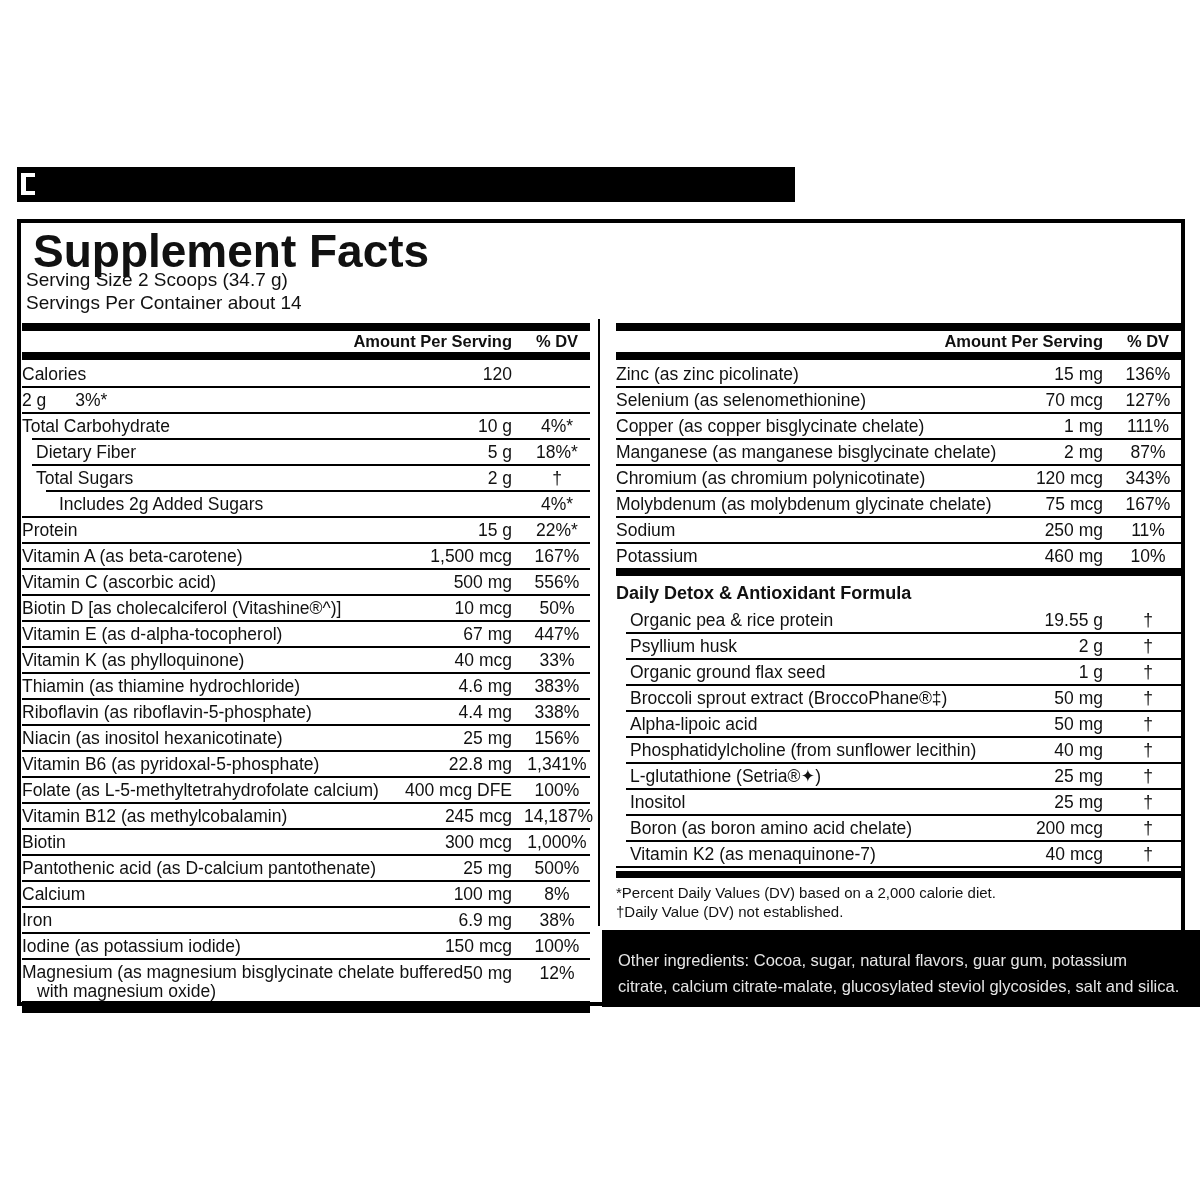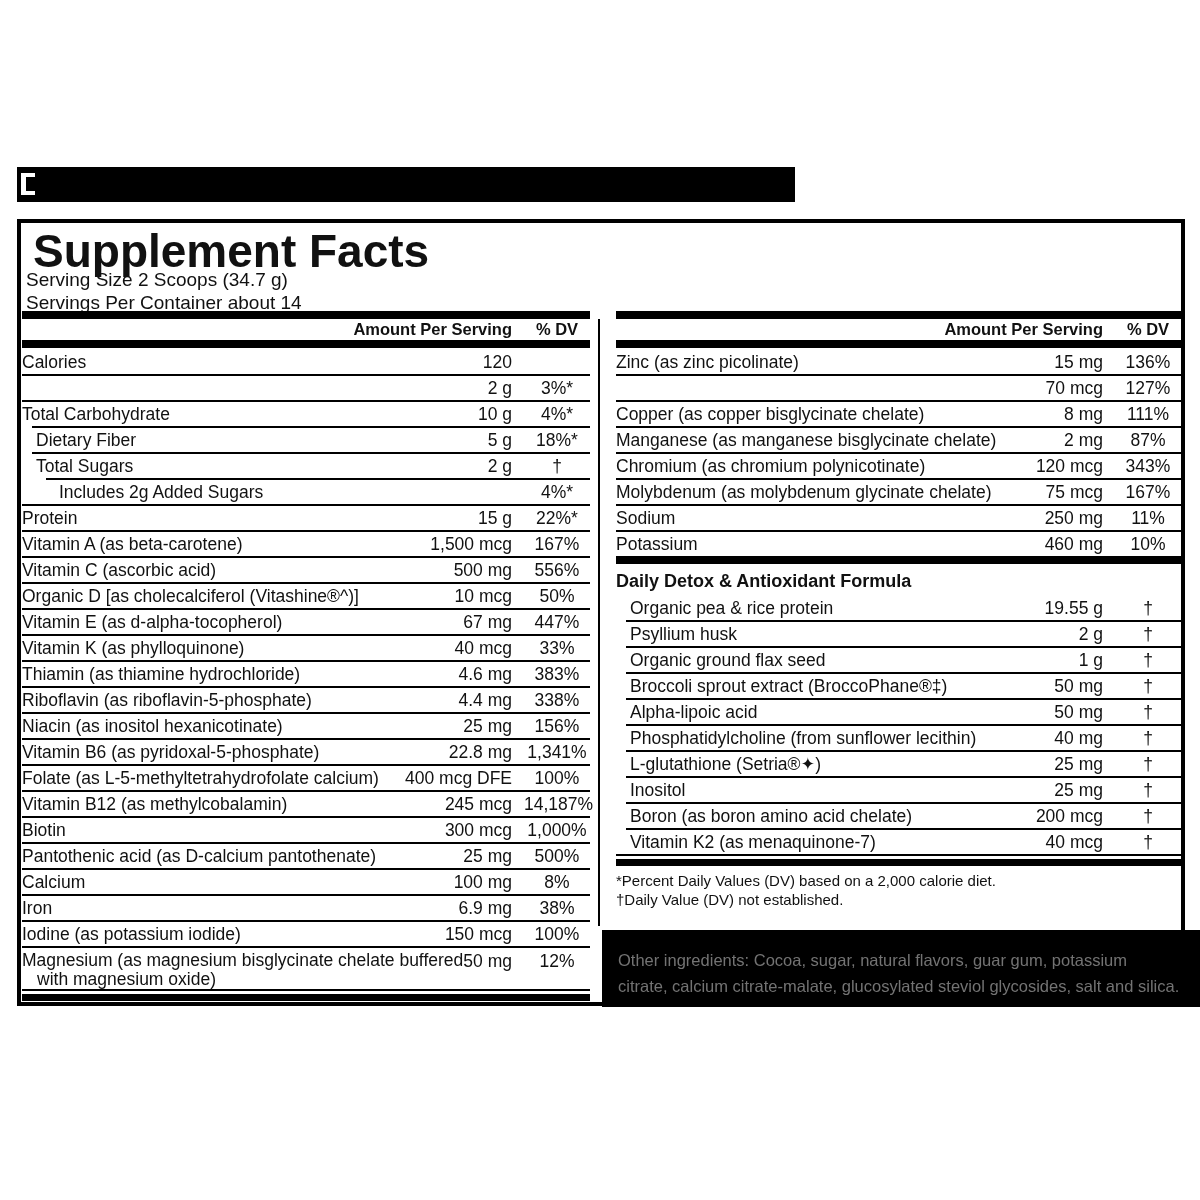--- a/index.html
+++ b/index.html
@@ -15,31 +15,31 @@
 
   
   .label-box { position:absolute; left:17px; top:219px; width:1168px; height:787px;
     border:4px solid #000000; box-sizing:border-box; }
   .title { position:absolute; left:4px; top:-4px; margin:8px; font-size:46px; line-height:48px;
     font-weight:bold; letter-spacing:0px; white-space:nowrap; }
   .serving { position:absolute; left:5px; font-size:19px; line-height:21px; white-space:nowrap; }
   .serving.s1 { top:46px; }
   .serving.s2 { top:69px; }
 
-  .col { position:absolute; top:88px; }
+  .col { position:absolute; top:100px; }
   .col-left  { left:1px;  width:568px; }
   .col-right { left:595px; width:565px; }
   .vdivider  { position:absolute; left:577px; top:96px; width:2px; height:607px; background:#000000; }
 
   .thickbar { height:8px; background:#000000; }
   .colhead { display:flex; align-items:center; justify-content:flex-end; height:21px;
     font-weight:bold; font-size:16.5px; }
   .dv-h { width:66px; margin-left:12px; text-align:center; }
 
-  .rows .row { position:relative; min-height:26px; display:flex; align-items:center;justify-content:flex-end; }
+  .rows .row { position:relative; min-height:26px; display:flex; align-items:center; }
   .rows .row::before { content:""; position:absolute; top:0; left:0; right:0; height:2px; background:#000000; }
   .rows .row.first::before { display:none; }
   .row .name { flex:1; font-size:17.5px; line-height:19px; padding-left:15px; text-indent:-15px; padding-top:2px; }
   .row .amt  { font-size:17.5px; white-space:nowrap; padding-top:2px; }
   .row .dv   { width:66px; margin-left:12px; text-align:center; font-size:17.5px; white-space:nowrap; padding-top:2px; }
   .row.i1 .name { margin-left:14px; }
   .row.i1::before { left:10px !important; }
   .row.i2 .name { margin-left:37px; }
   .row.i2::before { left:24px !important; }
   .row.multi { align-items:flex-start; min-height:38px; padding-top:3px; }
@@ -47,21 +47,21 @@
   .endline { height:2px; background:#000000; }
   .endbar  { height:7px; background:#000000; margin-top:3px; }
 
   .section-head { min-height:26px; display:flex; align-items:center;
     font-weight:bold; font-size:18px; padding-top:4px; }
 
   .footnotes { margin-top:6px; font-size:15px; line-height:18.5px; }
 
   
   .other-box { position:absolute; left:602px; top:930px; width:598px; height:77px; background:#000000; }
-  .other-box p { margin:0; padding:17px 20px 0 16px; color:#737373; font-size:16.5px; line-height:26px; }
+  .other-box p { margin:0; padding:17px 20px 0 16px; color:#e5e5e5; font-size:16.5px; line-height:26px; }
 </style>
 </head>
 <body>
 
 <div class="page">
 
   <div class="top-bar">
     <div class="bar-fragment"></div>
   </div>
 
@@ -117,21 +117,21 @@
     <span class="name">Vitamin A (as beta-carotene)</span>
     <span class="amt">1,500 mcg</span>
     <span class="dv">167%</span>
   </div>
           <div class="row">
     <span class="name">Vitamin C (ascorbic acid)</span>
     <span class="amt">500 mg</span>
     <span class="dv">556%</span>
   </div>
           <div class="row">
-    <span class="name">Organic D [as cholecalciferol (Vitashine®^)]</span>
+    <span class="name">Biotin D [as cholecalciferol (Vitashine®^)]</span>
     <span class="amt">10 mcg</span>
     <span class="dv">50%</span>
   </div>
           <div class="row">
     <span class="name">Vitamin E (as d-alpha-tocopherol)</span>
     <span class="amt">67 mg</span>
     <span class="dv">447%</span>
   </div>
           <div class="row">
     <span class="name">Vitamin K (as phylloquinone)</span>
@@ -212,26 +212,27 @@
         <span class="dv-h">% DV</span>
       </div>
       <div class="thickbar"></div>
       <div class="rows" id="right-rows">
           <div class="row first">
     <span class="name">Zinc (as zinc picolinate)</span>
     <span class="amt">15 mg</span>
     <span class="dv">136%</span>
   </div>
           <div class="row">
+    <span class="name">Selenium (as selenomethionine)</span>
     <span class="amt">70 mcg</span>
     <span class="dv">127%</span>
   </div>
           <div class="row">
     <span class="name">Copper (as copper bisglycinate chelate)</span>
-    <span class="amt">8 mg</span>
+    <span class="amt">1 mg</span>
     <span class="dv">111%</span>
   </div>
           <div class="row">
     <span class="name">Manganese (as manganese bisglycinate chelate)</span>
     <span class="amt">2 mg</span>
     <span class="dv">87%</span>
   </div>
           <div class="row">
     <span class="name">Chromium (as chromium polynicotinate)</span>
     <span class="amt">120 mcg</span>

